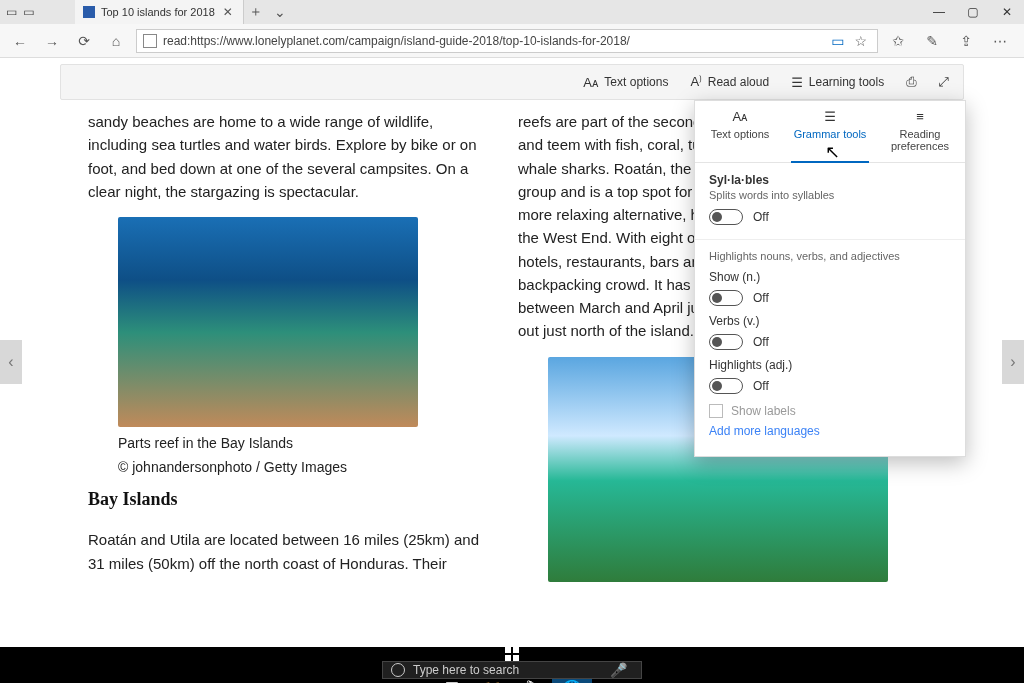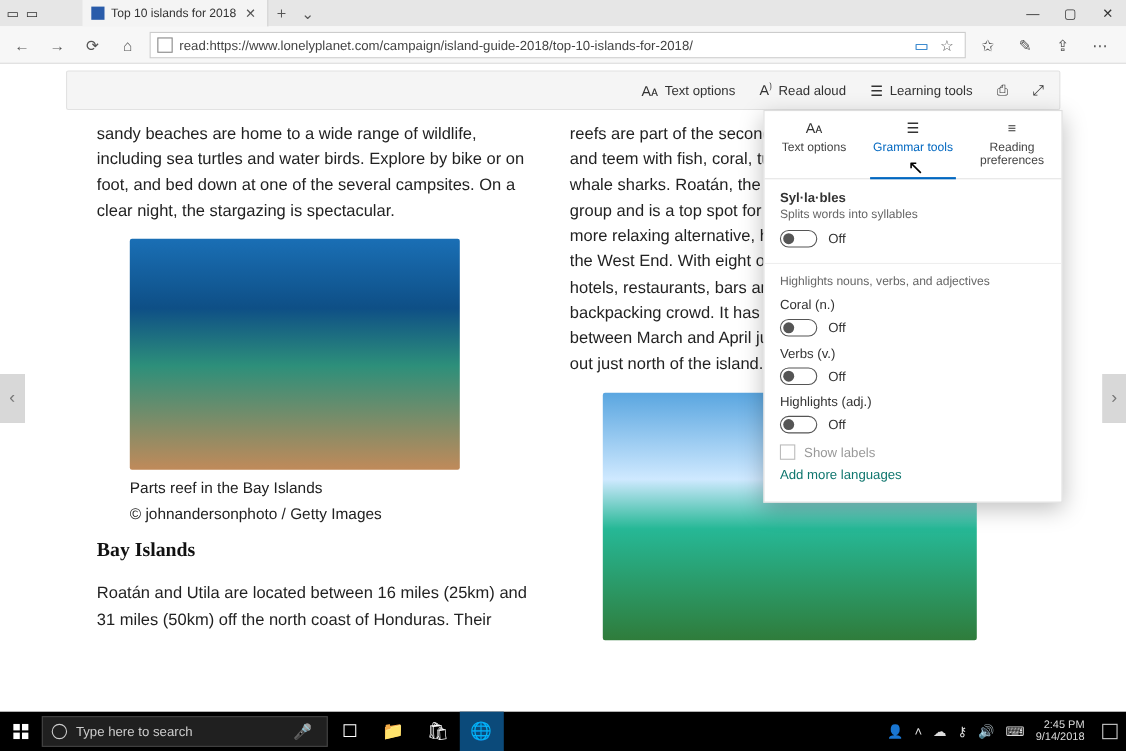--- a/index.html
+++ b/index.html
@@ -58,25 +58,25 @@
   .lt-section { padding:10px 14px 6px 14px; }
   .lt-section + .lt-section-divider { border-top:1px solid #eee; }
   .lt-title { font-weight:600; font-size:12px; margin-bottom:2px; }
   .lt-desc { font-size:11px; color:#666; margin-bottom:8px; }
   .toggle-row { display:flex; align-items:center; gap:10px; margin:6px 0 8px 0; }
   .toggle { width:34px; height:16px; border:1px solid #555; border-radius:10px; position:relative; background:#fff; }
   .toggle::after { content:""; position:absolute; left:2px; top:2px; width:10px; height:10px; background:#555; border-radius:50%; }
   .sublabel { font-size:12px; color:#333; margin-top:8px; }
   .checkbox-row { display:flex; align-items:center; gap:8px; color:#999; margin:10px 0 6px 0; }
   .checkbox { width:14px; height:14px; border:1px solid #bbb; }
-  .link { color:#0f766e; font-size:12px; margin:4px 0 12px 0; display:block; text-decoration:none; }
+  .link { color:#3b82f6; font-size:12px; margin:4px 0 12px 0; display:block; text-decoration:none; }
   .cursor-img { position:absolute; top:40px; left:130px; font-size:18px; color:#000; pointer-events:none; }
 
   
-  .taskbar { position:absolute; bottom:0; left:0; right:0; height:36px; background:#000; display:flex; align-items:center; color:#fff; font-size:12px; }
+  .taskbar { position:absolute; bottom:0; left:0; right:0; height:36px; background:#000; display:flex; align-items:center; color:#fff; font-size:12px;flex-direction:column; }
   .tb-start { width:38px; height:100%; display:flex; align-items:center; justify-content:center; font-size:14px; }
   .tb-search { display:flex; align-items:center; background:#202020; height:28px; width:260px; border:1px solid #444; padding:0 8px; gap:8px; color:#ccc; font-size:12px; }
   .tb-search .circle { width:14px; height:14px; border:1.5px solid #ccc; border-radius:50%; }
   .tb-mic { width:28px; text-align:center; font-size:14px; color:#ccc; }
   .tb-apps { display:flex; align-items:center; height:100%; }
   .tb-app { width:40px; height:100%; display:flex; align-items:center; justify-content:center; font-size:16px; }
   .tb-app.edge { background:#0b4a7a; }
   .tb-spacer { flex:1; }
   .tb-tray { display:flex; align-items:center; gap:10px; padding-right:8px; font-size:12px; color:#ddd; }
   .tb-clock { text-align:right; line-height:1.1; font-size:10px; }
@@ -188,21 +188,21 @@
       <div class="toggle-row">
         <div class="toggle"></div>
         <span>Off</span>
       </div>
     </div>
     <div class="lt-section-divider"></div>
 
     <div class="lt-section">
       <div class="lt-desc">Highlights nouns, verbs, and adjectives</div>
 
-      <div class="sublabel">Coral (n.)</div>
+      <div class="sublabel">Show (n.)</div>
       <div class="toggle-row">
         <div class="toggle"></div>
         <span>Off</span>
       </div>
 
       <div class="sublabel">Verbs (v.)</div>
       <div class="toggle-row">
         <div class="toggle"></div>
         <span>Off</span>
       </div>

